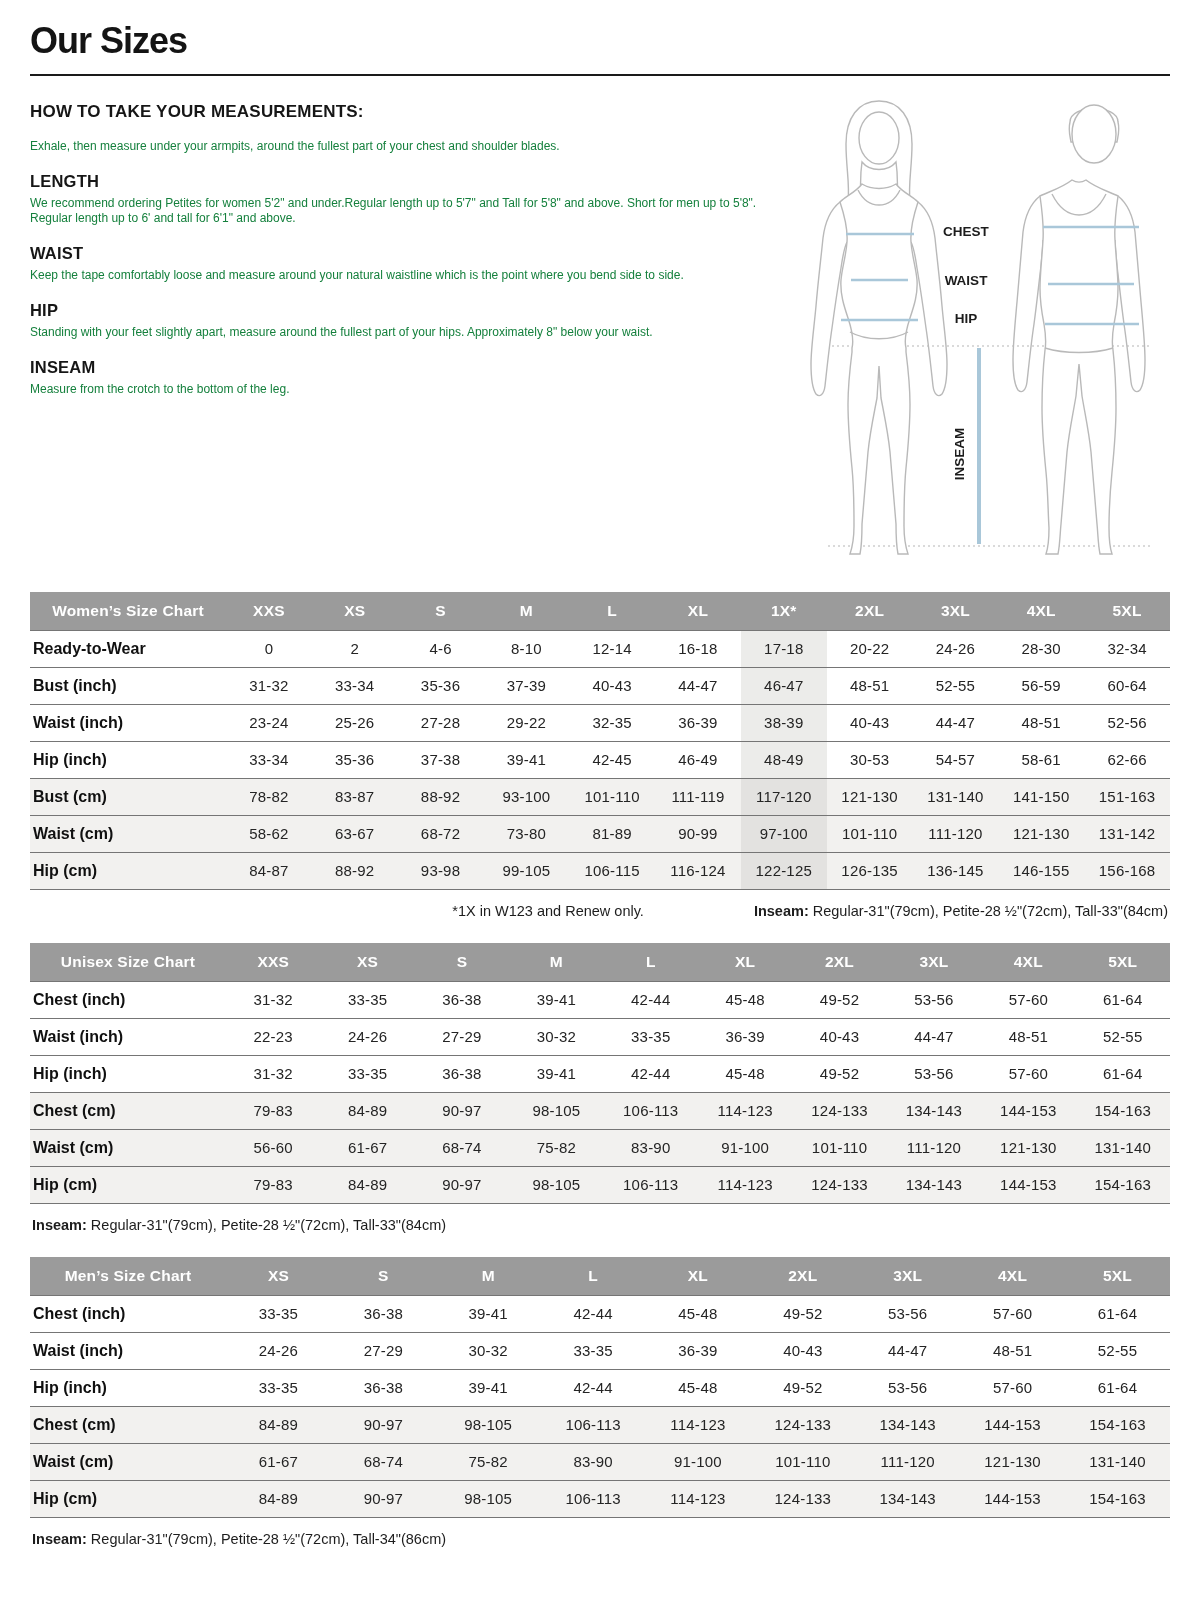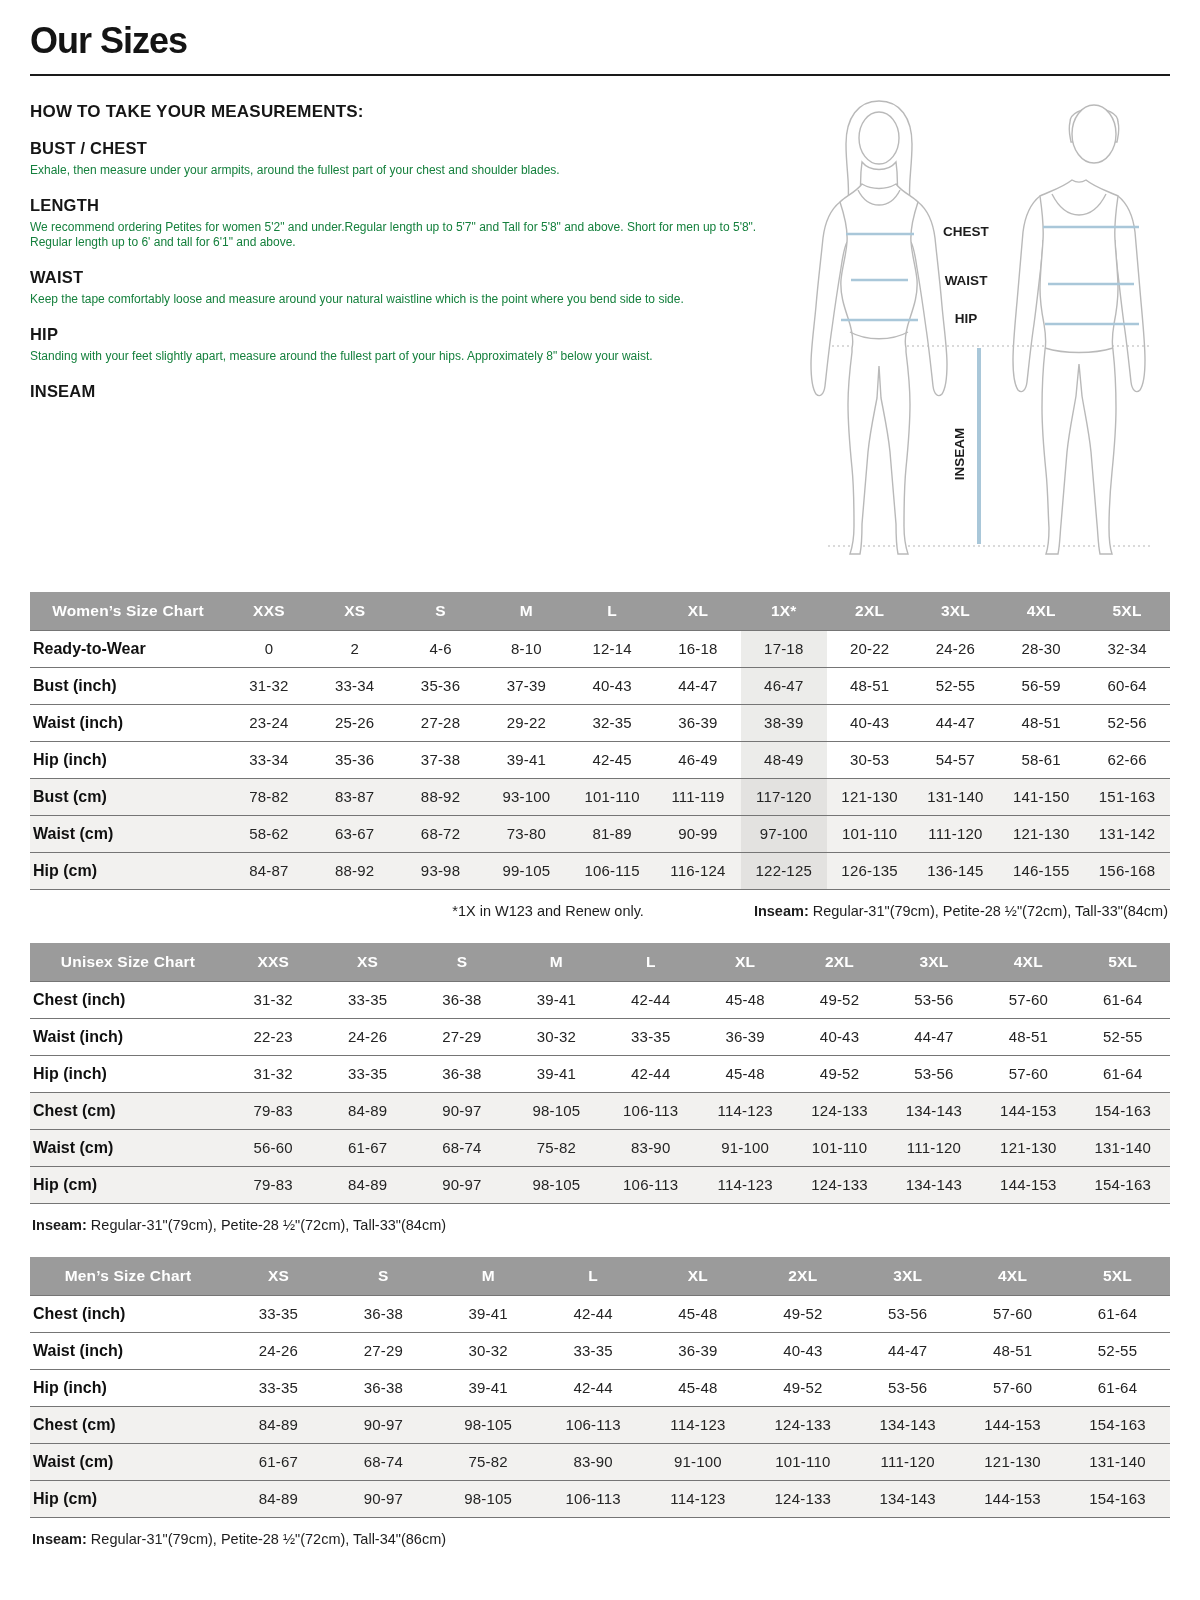--- a/index.html
+++ b/index.html
@@ -65,37 +65,37 @@
 <div class="content">
 
   <h1 class="page-title">Our Sizes</h1>
   <hr class="title-rule">
 
   <div class="intro">
     <div class="intro-text">
       <div class="how-to">HOW TO TAKE YOUR MEASUREMENTS:</div>
 
       <div class="m-section">
-        <div class="m-heading">BUST / CHEST</div>
         <div class="m-body">Exhale, then measure under your armpits, around the fullest part of your chest and shoulder blades.</div>
       </div>
       <div class="m-section">
         <div class="m-heading">LENGTH</div>
         <div class="m-body">We recommend ordering Petites for women 5'2" and under.Regular length up to 5'7" and Tall for 5'8" and above. Short for men up to 5'8". Regular length up to 6' and tall for 6'1" and above.</div>
       </div>
       <div class="m-section">
         <div class="m-heading">WAIST</div>
         <div class="m-body">Keep the tape comfortably loose and measure around your natural waistline which is the point where you bend side to side.</div>
       </div>
       <div class="m-section">
         <div class="m-heading">HIP</div>
         <div class="m-body">Standing with your feet slightly apart, measure around the fullest part of your hips. Approximately 8" below your waist.</div>
       </div>
       <div class="m-section">
         <div class="m-heading">INSEAM</div>
+        <div class="m-body">Measure from the crotch to the bottom of the leg.</div>
       </div>
     </div>
 
     <div class="figure-wrap">
       <svg width="378" height="472" viewBox="0 0 378 472">
 
         <line x1="38" y1="250" x2="356" y2="250" stroke="#b5b5b5" stroke-width="1" stroke-dasharray="2,3"></line>
         <line x1="34" y1="450" x2="356" y2="450" stroke="#b5b5b5" stroke-width="1" stroke-dasharray="2,3"></line>
 
         <g stroke="var(--figure-outline)" stroke-width="1.4" fill="#ffffff">

